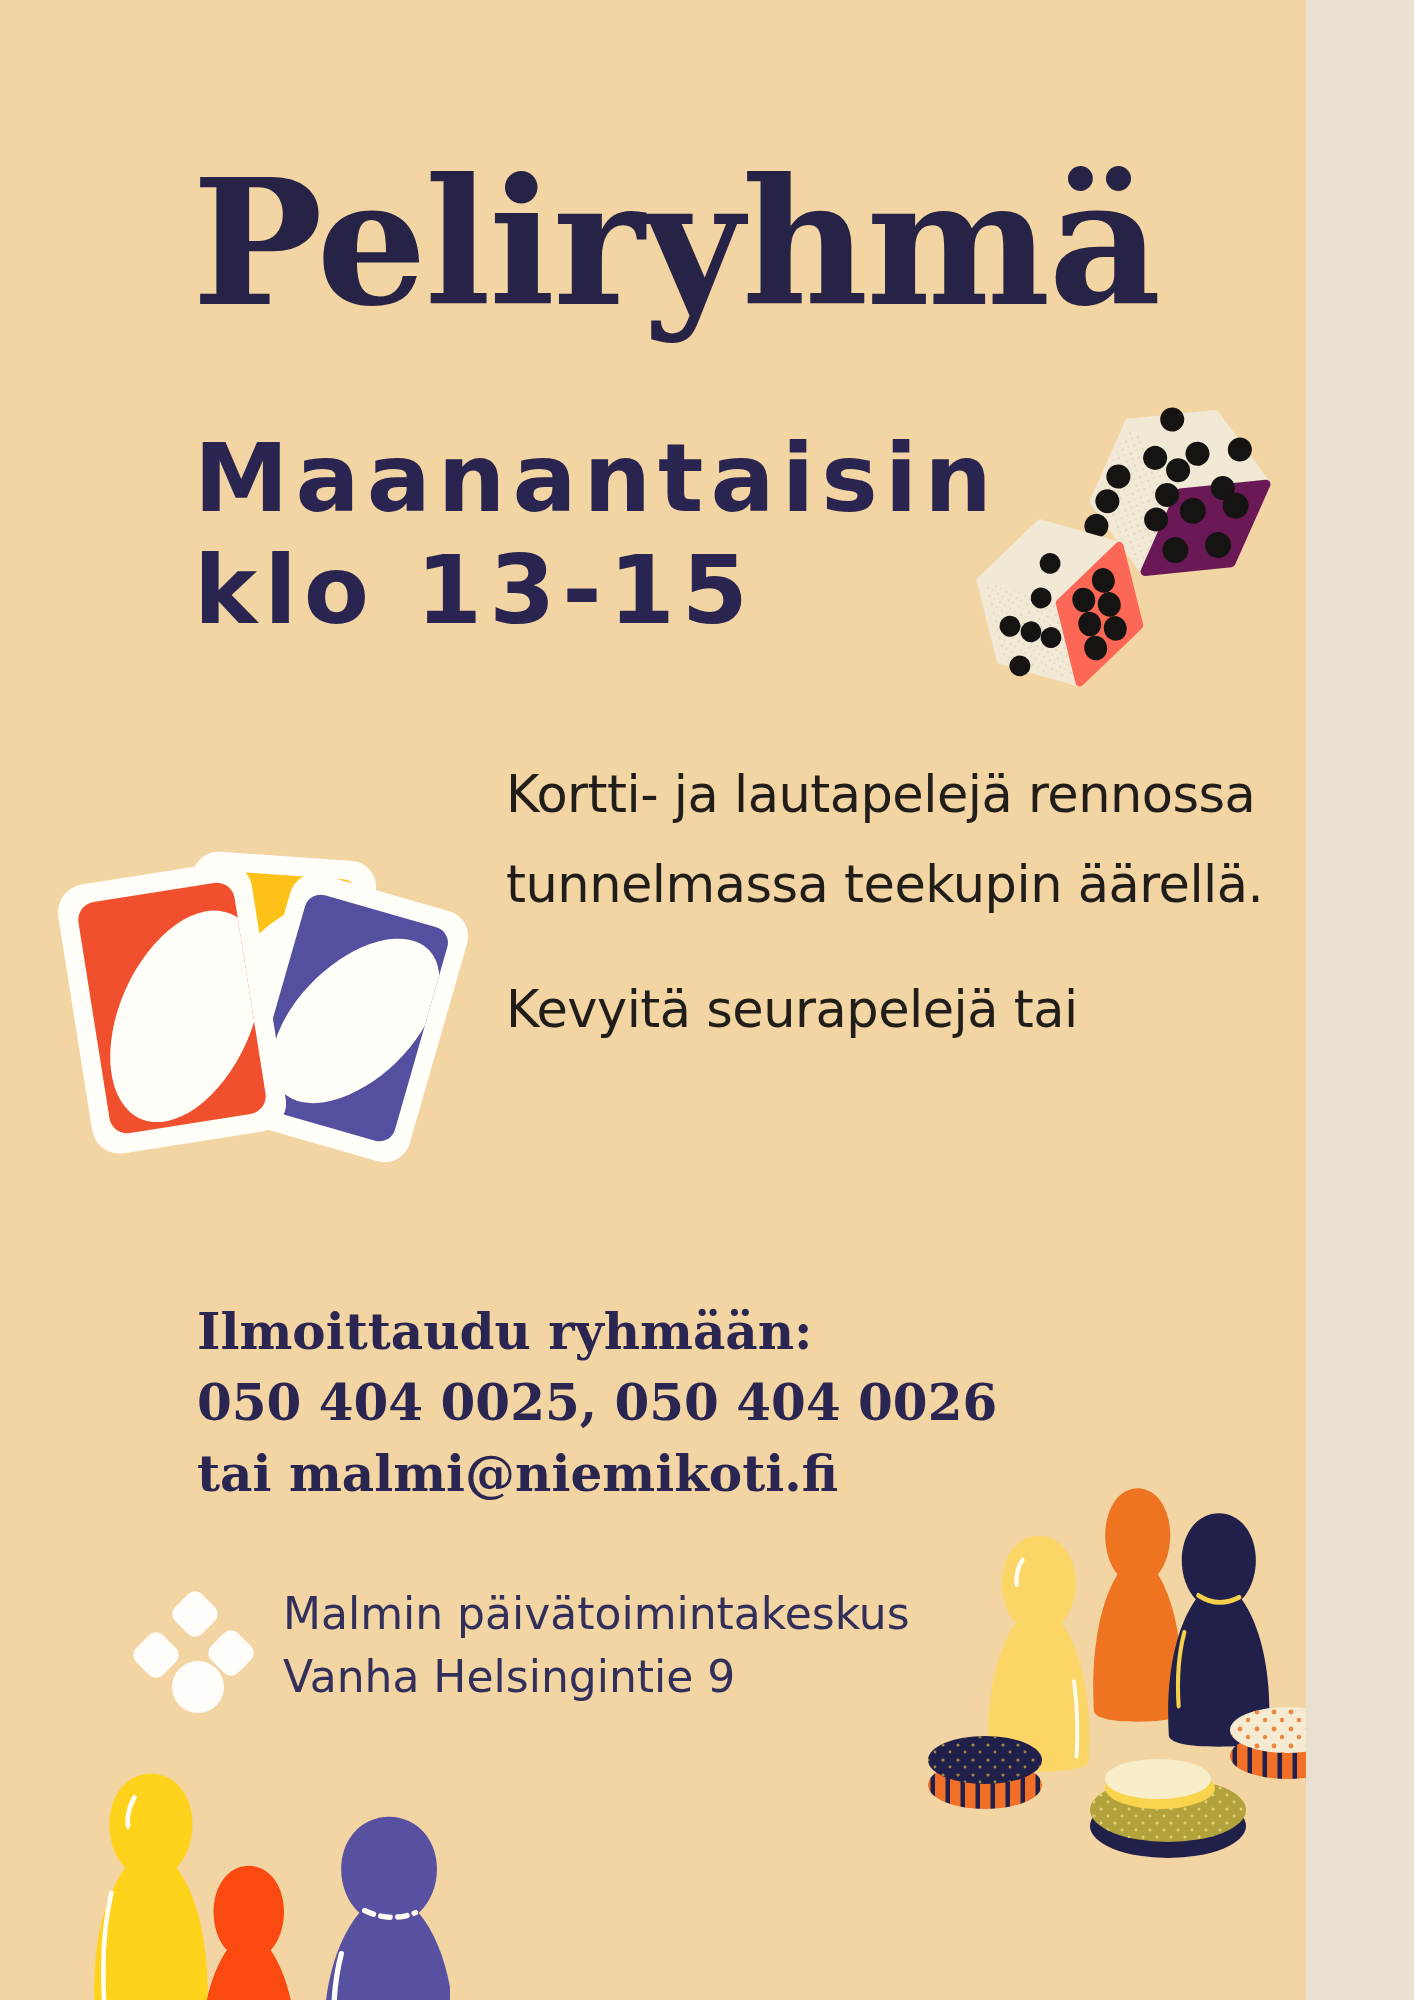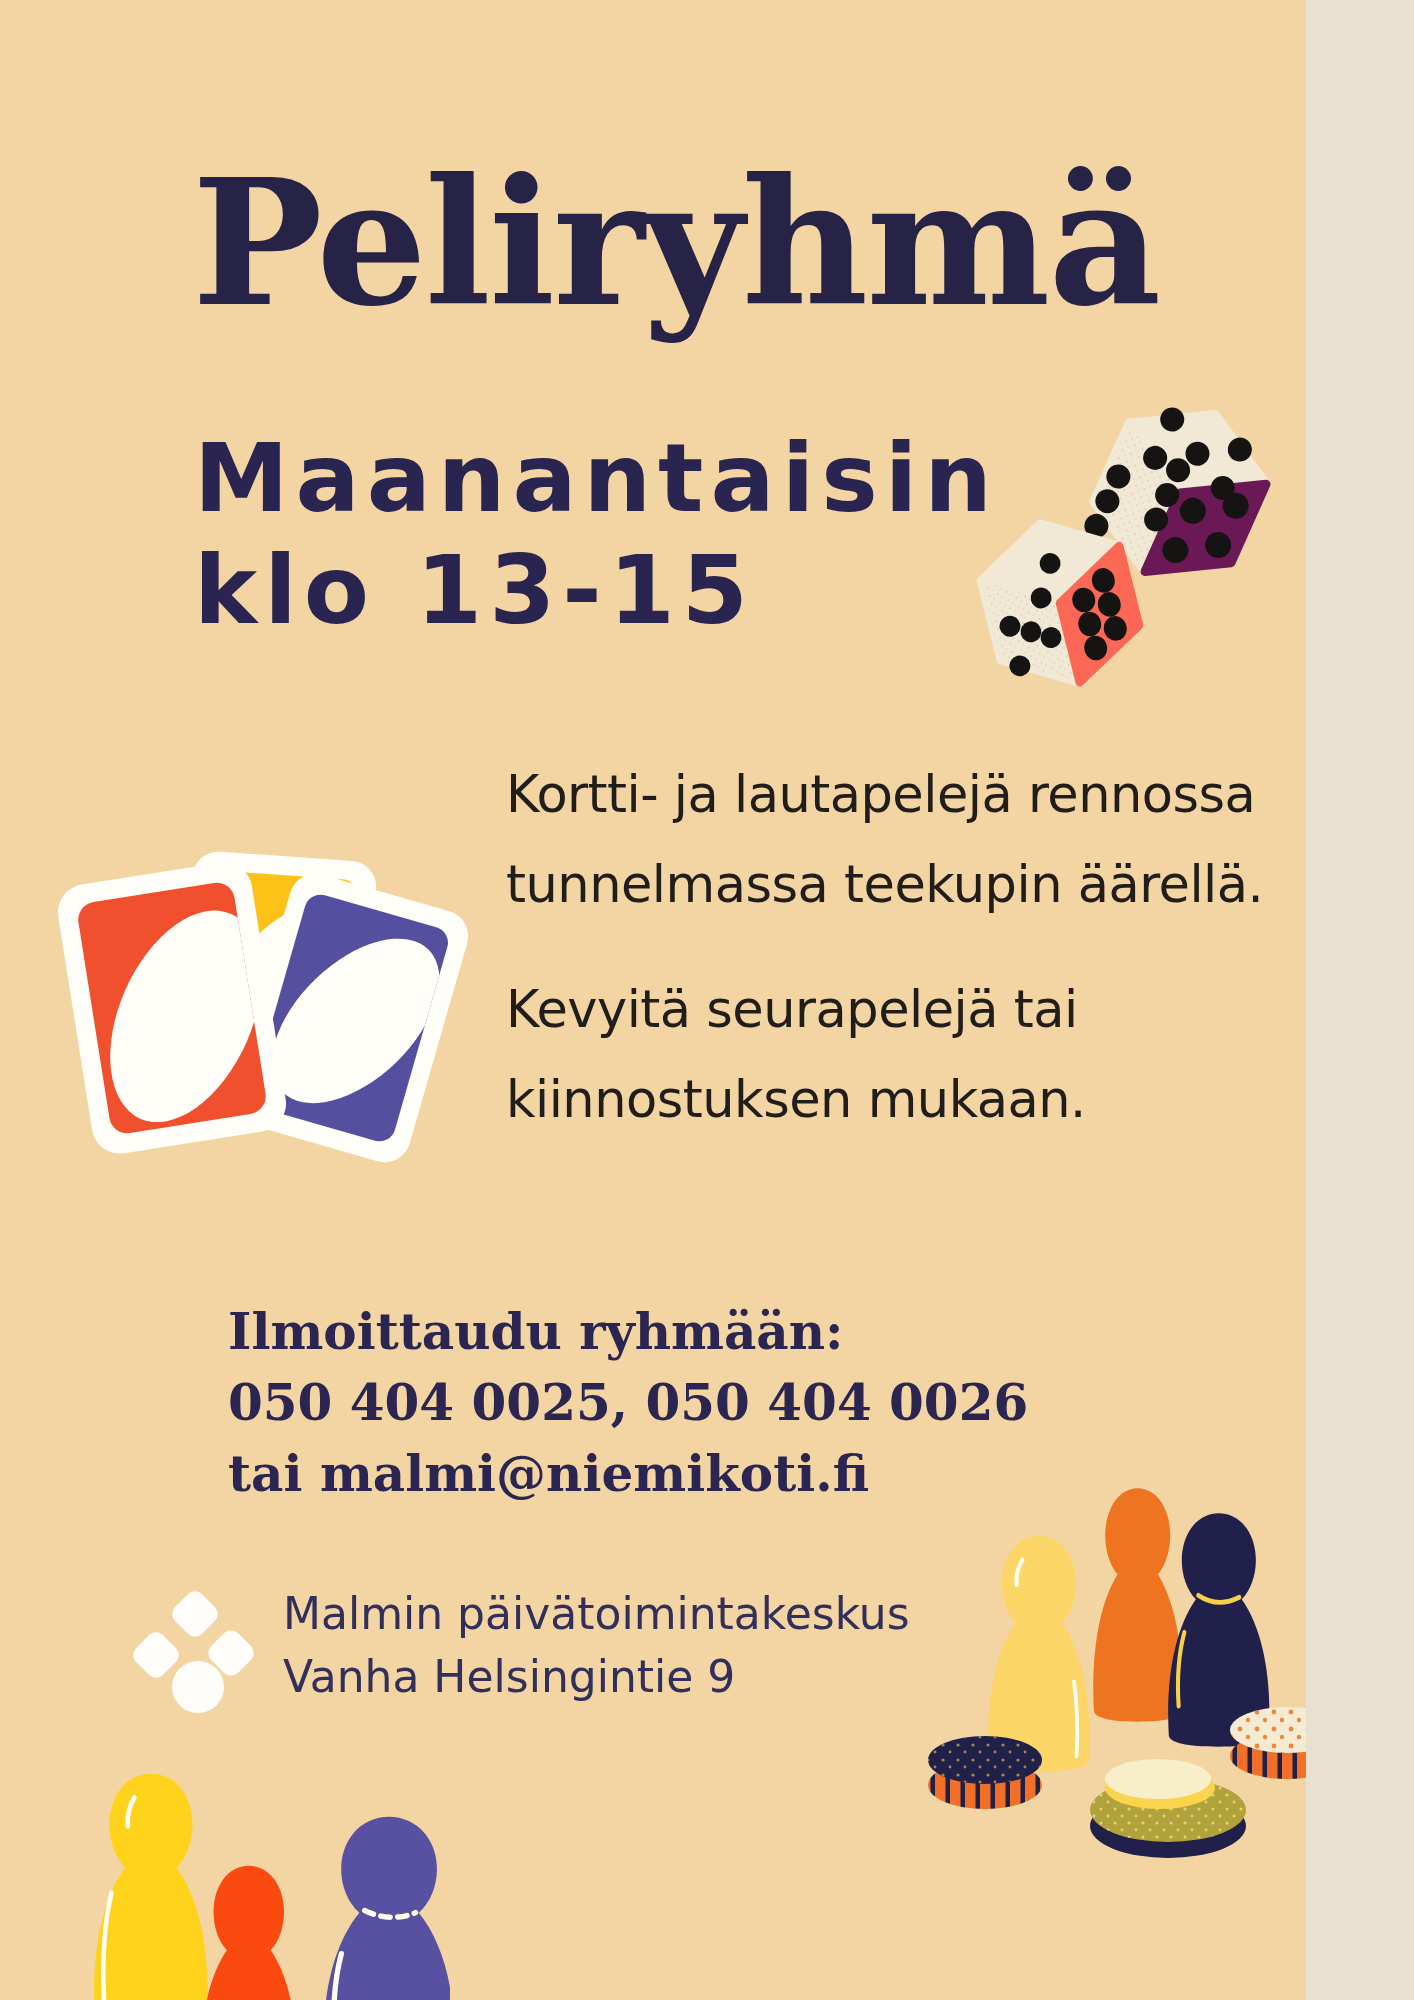--- a/index.html
+++ b/index.html
@@ -22,21 +22,21 @@
   .body-copy {
     position:absolute; left:506px;
     font-size:51px; line-height:90px; color:#201d1a;
     letter-spacing:-0.5px; white-space:nowrap;
   }
   #para1 { top:750px; }
   #para2 { top:965px; }
   .signup {
     position:absolute; left:197px; top:1296px;
     font-family:"DejaVu Serif", serif; font-weight:bold;
-    font-size:50px; line-height:71px; color:#2b2552; white-space:nowrap;margin-left:31px;
+    font-size:50px; line-height:71px; color:#2b2552; white-space:nowrap;
   }
   .footer-text {
     position:absolute; left:283px; top:1582px;
     font-size:44px; line-height:63px; color:#322f5b; white-space:nowrap;
   }
   .ill { position:absolute; }
   #dice-ill   { left:975px;  top:385px;  }
   #cards-ill  { left:40px;   top:780px;  }
   #logo-ill   { left:128px;  top:1588px; }
   #pieces-right-ill { left:895px; top:1470px; }
@@ -138,21 +138,20 @@
     </g>
   </svg>
 
   <div class="body-copy" id="para1">
     <div>Kortti- ja lautapelejä rennossa</div>
     <div>tunnelmassa teekupin äärellä.</div>
   </div>
 
   <div class="body-copy" id="para2">
     <div>Kevyitä seurapelejä tai</div>
-    <div>kiinnostuksen mukaan.</div>
   </div>
 
   <div class="signup">
     <div>Ilmoittaudu ryhmään:</div>
     <div>050 404 0025, 050 404 0026</div>
     <div>tai malmi@niemikoti.fi</div>
   </div>
 
   <svg id="logo-ill" class="ill" width="132" height="126" viewBox="0 0 132 126">
     <g fill="#fefdfa">

